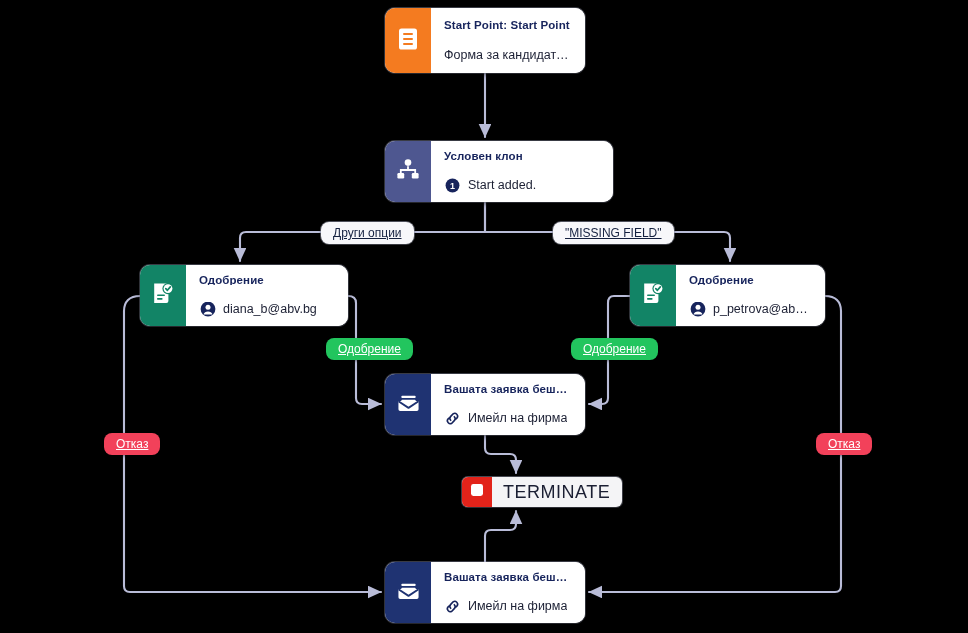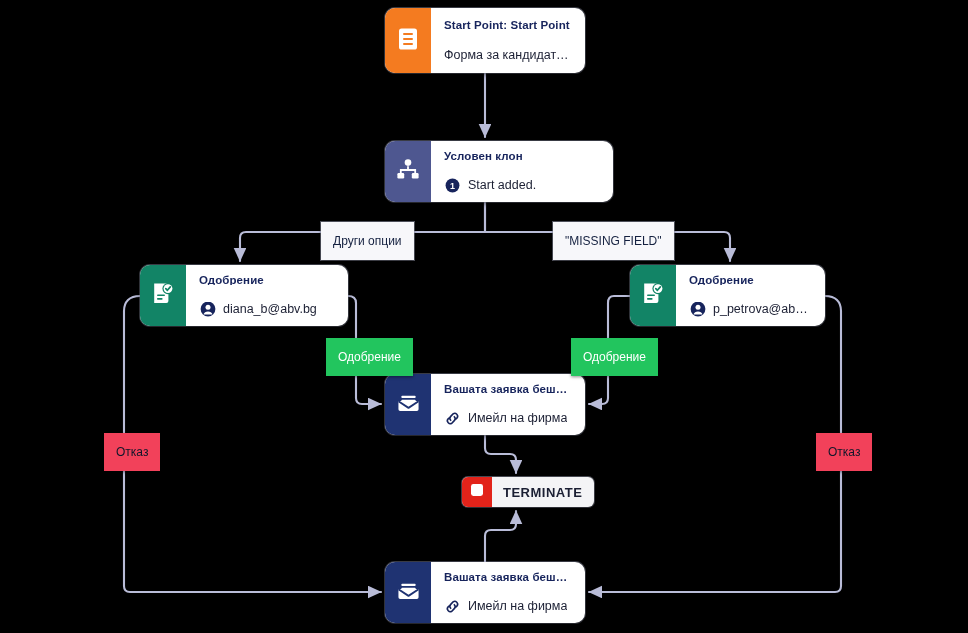--- a/index.html
+++ b/index.html
@@ -46,21 +46,20 @@
   }
   .node .body {
     flex: 1 1 auto;
     background: #ffffff;
     padding: 9px 12px 9px 13px;
     display: flex;
     flex-direction: column;
     justify-content: center;
     gap: 17px;
     min-width: 0;
-    border-radius: 30px;
   }
   .node .title {
     font-size: 11.5px;
     font-weight: bold;
     color: #17245c;
     white-space: nowrap;
     overflow: hidden;
     text-overflow: ellipsis;
     letter-spacing: .1px;
   }
@@ -119,52 +118,53 @@
     flex: 0 0 30px;
     background: #e2231a;
     display: flex;
     align-items: center;
     justify-content: center;
   }
   #node-terminate .term-label {
     display: flex;
     align-items: center;
     padding: 0 12px 0 11px;
-    font-size: 13px;
-    font-weight: bold;
+    font-size: 18px;
+    font-weight: normal;
     color: #1b1f33;
     letter-spacing: .5px;
   }
 
   
   .elabel {
     position: absolute;
     z-index: 7;
     display: flex;
     align-items: center;
     justify-content: center;
-    border-radius: 0;
+    border-radius: 8px;
     font-size: 12px;
     white-space: nowrap;
-    padding: 12px 12px;
+    padding: 4px 12px;
     box-sizing: border-box;
+    text-decoration: underline;
   }
   .elabel.white {
     background: #f7f7fa;
     color: #14203f;
     box-shadow: 0 1px 3px rgba(0,0,0,.5), 0 0 0 1px rgba(190,195,220,.45);
   }
   .elabel.green {
     background: #22c55e;
     color: #ffffff;
     box-shadow: 0 1px 3px rgba(0,0,0,.45);
   }
   .elabel.red {
     background: #f2415a;
-    color: #0f172a;
+    color: #ffffff;
     box-shadow: 0 1px 3px rgba(0,0,0,.45);
   }
 
   #lbl-other   { left: 321px; top: 222px; }
   #lbl-missing { left: 553px; top: 222px; }
   #lbl-ok-left { left: 326px; top: 338px; }
   #lbl-ok-right{ left: 571px; top: 338px; }
   #lbl-rej-left{ left: 104px; top: 433px; }
   #lbl-rej-right{left: 816px; top: 433px; }
 </style>

